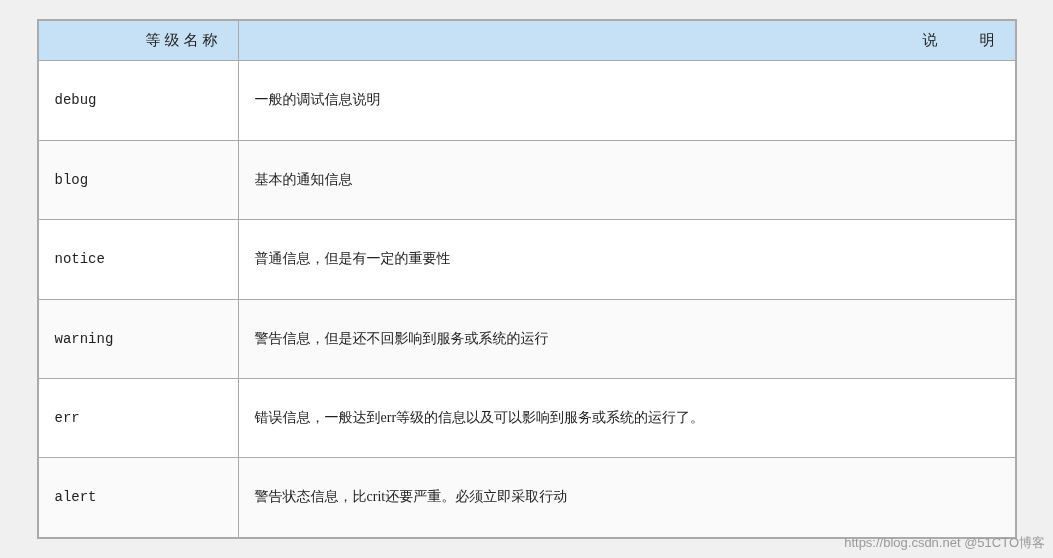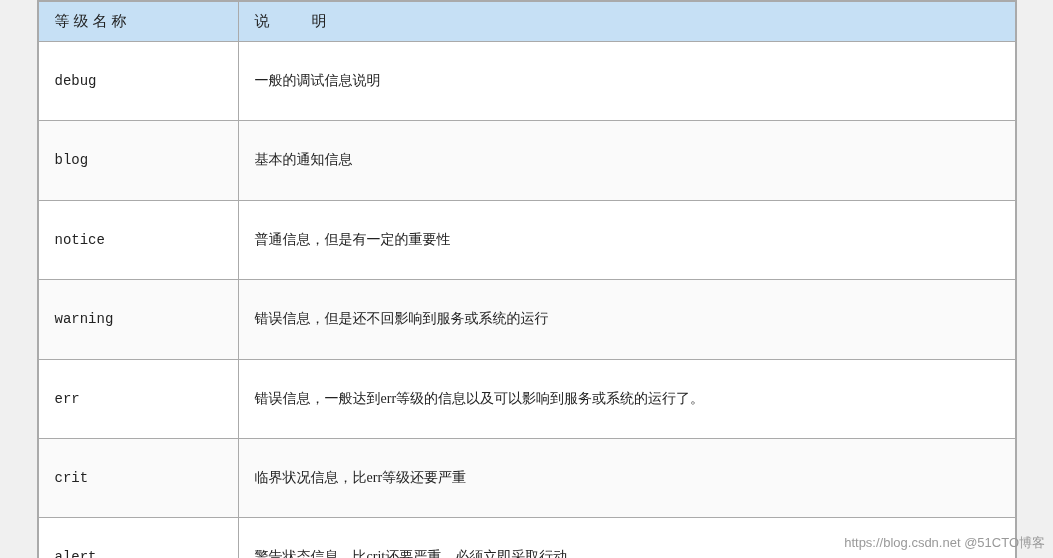--- a/index.html
+++ b/index.html
@@ -30,21 +30,21 @@
       border-collapse: collapse;
     }
 
     thead tr {
       background-color: #c6e0f5;
     }
 
     thead th {
       border: 1px solid #aaa;
       padding: 10px 16px;
-      text-align: left;
+      text-align: right;
       font-weight: normal;
       font-size: 15px;
       letter-spacing: 4px;
       color: #222;
     }
 
     tbody tr {
       background: #fff;
     }
 
@@ -94,29 +94,25 @@
         <tr>
           <td>blog</td>
           <td>基本的通知信息</td>
         </tr>
         <tr>
           <td>notice</td>
           <td>普通信息，但是有一定的重要性</td>
         </tr>
         <tr>
           <td>warning</td>
-          <td>错误信息，但是还不回影响到服务或系统的运行</td>
+          <td>警告信息，但是还不回影响到服务或系统的运行</td>
         </tr>
         <tr>
           <td>err</td>
           <td>错误信息，一般达到err等级的信息以及可以影响到服务或系统的运行了。</td>
-        </tr>
-        <tr>
-          <td>crit</td>
-          <td>临界状况信息，比err等级还要严重</td>
         </tr>
         <tr>
           <td>alert</td>
           <td>警告状态信息，比crit还要严重。必须立即采取行动</td>
         </tr>
       </tbody>
   </table>
 </div>
 
 <div class="watermark">https://blog.csdn.net @51CTO博客</div>

